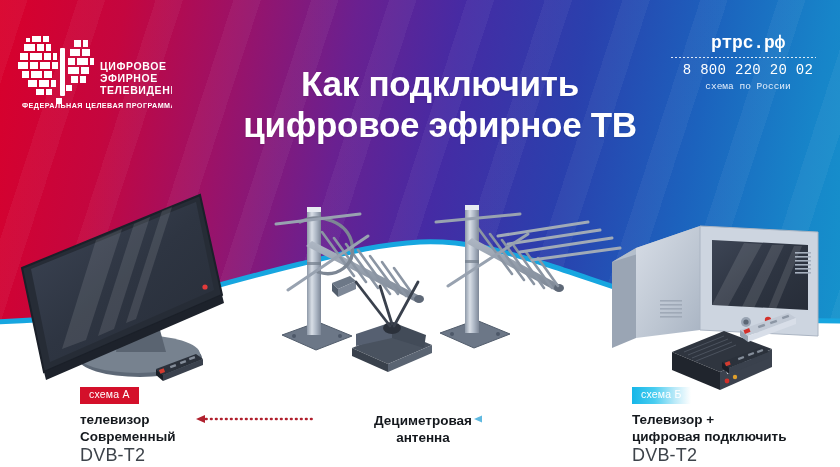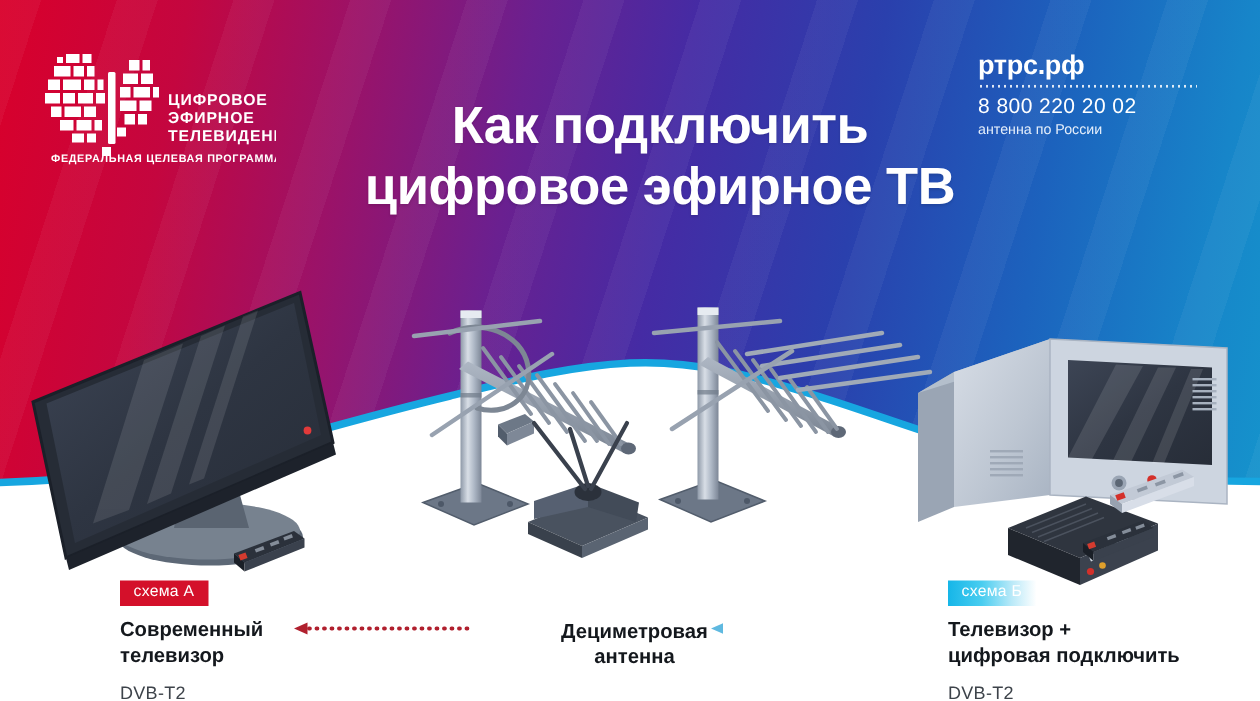--- a/index.html
+++ b/index.html
@@ -35,28 +35,29 @@
       rgba(255,255,255,0) 26px,
       rgba(255,255,255,0) 74px);
   }
 
   
   .wave-wrap{position:absolute;left:0;top:180px;width:840px;height:287px;}
   .wave-wrap svg{display:block;}
 
   
   .logo{
-    position:absolute;left:28px;top:30px;width:156px;height:90px;
+    position:absolute;left:16px;top:30px;width:156px;height:90px;
   }
   .logo svg{display:block;}
 
   
   .contact{
-    position:absolute;right:32px;top:34px;text-align:left;width:156px;
+    position:absolute;right:14px;top:34px;text-align:center;width:156px;
     color:#ffffff;
+    font-family:Liberation Mono, monospace;
   }
   .contact .site{
     font-size:18px;font-weight:bold;letter-spacing:-0.2px;line-height:1;
     color:#ffffff;
   }
   .contact .dots{
     margin:4px 0 3px 0;height:3px;width:146px;
     background-image:radial-gradient(circle, rgba(255,255,255,0.85) 0.9px, rgba(255,255,255,0) 1px);
     background-size:4px 3px;background-repeat:repeat-x;
   }
@@ -99,21 +100,21 @@
   .badge-b{
     background:linear-gradient(90deg,#16b6e8 0%,#49cdf0 38%,#b9e9f8 72%,#ffffff 100%);
     color:#ffffff;
     text-align:center;
   }
   .cap-title{
     margin-top:7px;font-size:13.5px;font-weight:bold;color:#14181d;
     line-height:1.26;
   }
   .cap-sub{
-    margin-top:10px;font-size:12px;color:#3d434a;font-weight:400;letter-spacing:0.2px;
+    font-size:18px;color:#3d434a;font-weight:400;letter-spacing:0.2px;
   }
 
   
   .conn{position:absolute;height:10px;top:414px;}
   .conn svg{display:block;}
   .conn-left{left:196px;width:118px;}
   .conn-right{left:474px;width:146px;}
 </style>
 </head>
 <body>
@@ -424,21 +425,21 @@
         <text x="6" y="78" font-size="7.2" letter-spacing="0.45">ФЕДЕРАЛЬНАЯ ЦЕЛЕВАЯ ПРОГРАММА</text>
       </g>
     </svg>
   </div>
 
   <div class="contact">
     <div class="site">ртрс.рф</div>
     <div class="dots"></div>
     <div class="phone">8 800 220 20 02</div>
     <div class="note">
-      <div>антенна по России</div>
+      <div>схема по России</div>
     </div>
   </div>
 
   <div class="title">
     <span>Как подключить</span>
     <span class="l2">цифровое эфирное ТВ</span>
   </div>
 
   <div class="conn conn-left">
     <svg width="118" height="10" viewBox="0 0 118 10" xmlns="http://www.w3.org/2000/svg">
@@ -459,22 +460,22 @@
       <path d="M0 5 L8 1.5 L8 8.5 Z" fill="#5fb9e0"></path>
       <line x1="9" y1="5" x2="146" y2="5" stroke="url(#rfade)" stroke-width="2.6" stroke-linecap="round" stroke-dasharray="0.6 4.4"></line>
     </svg>
   </div>
 
   <div class="captions">
 
     <div class="col col-a">
       <span class="badge badge-a">схема А</span>
       <div class="cap-title">
+        <div>телевизор</div>
         <div>Современный</div>
-        <div>телевизор</div>
       </div>
       <div class="cap-sub">DVB-T2</div>
     </div>
 
     <div class="col col-b">
       <div class="cap-title" style="margin-top:28px">
         <div>Дециметровая</div>
         <div>антенна</div>
       </div>
     </div>

